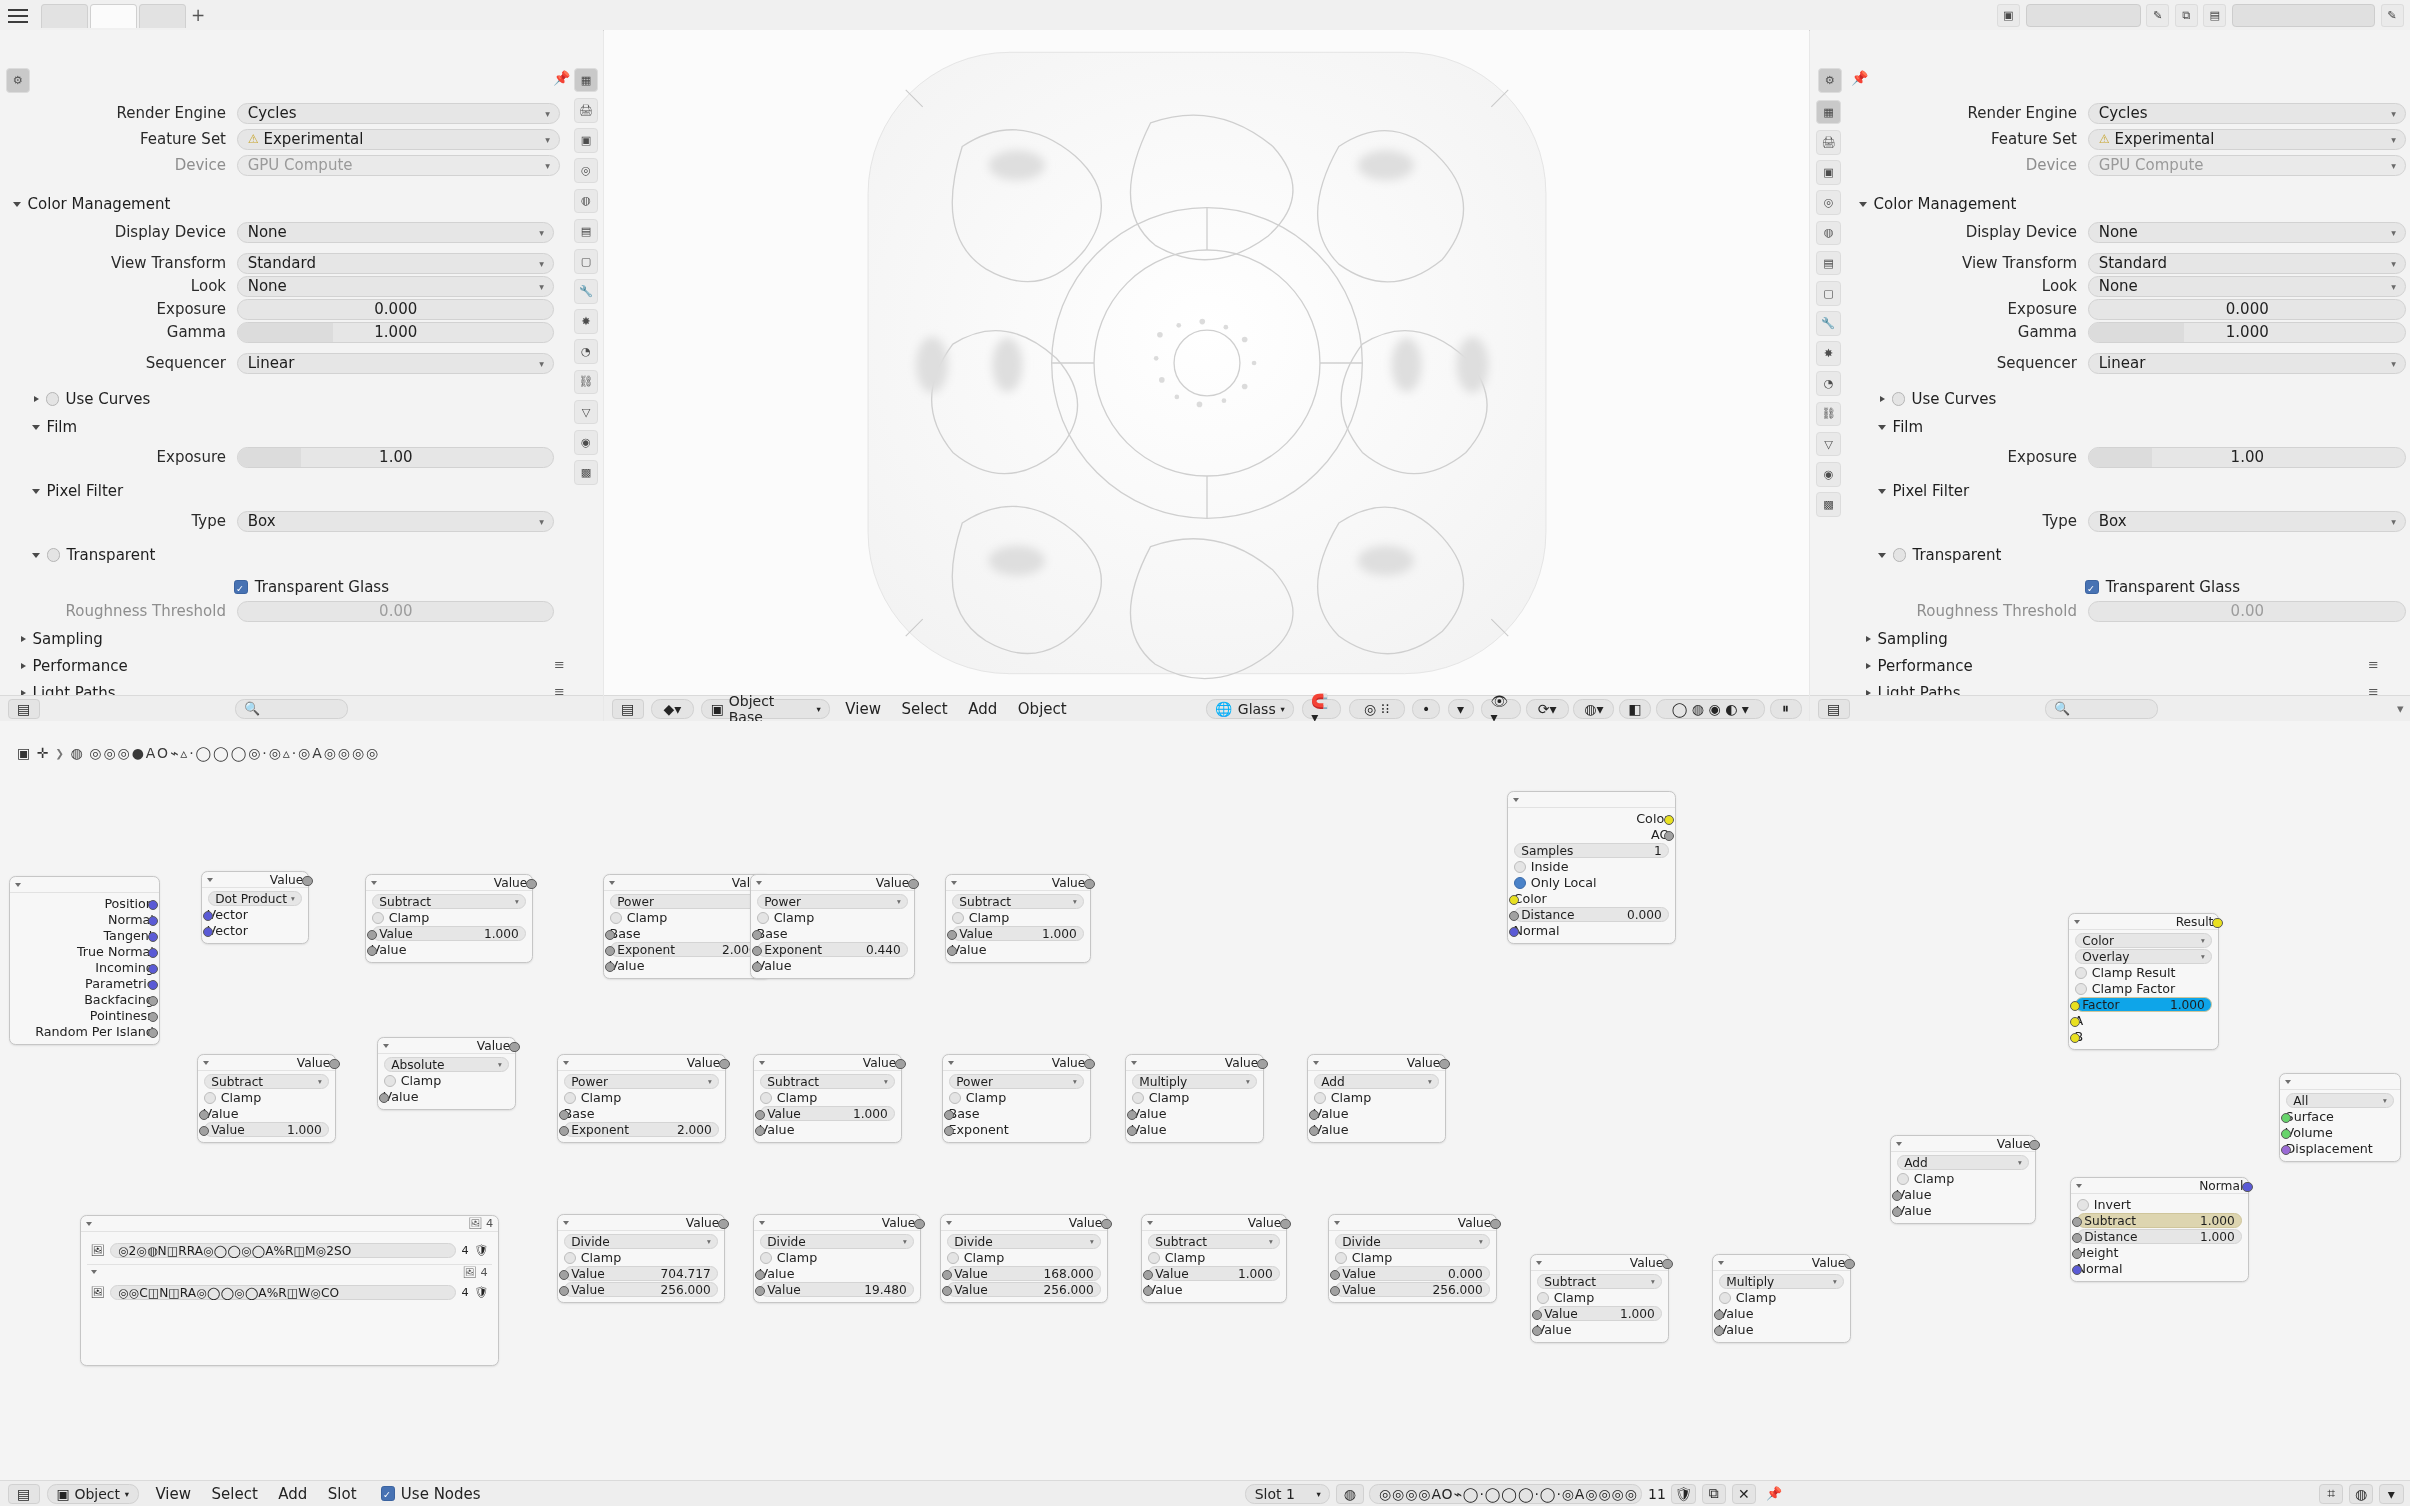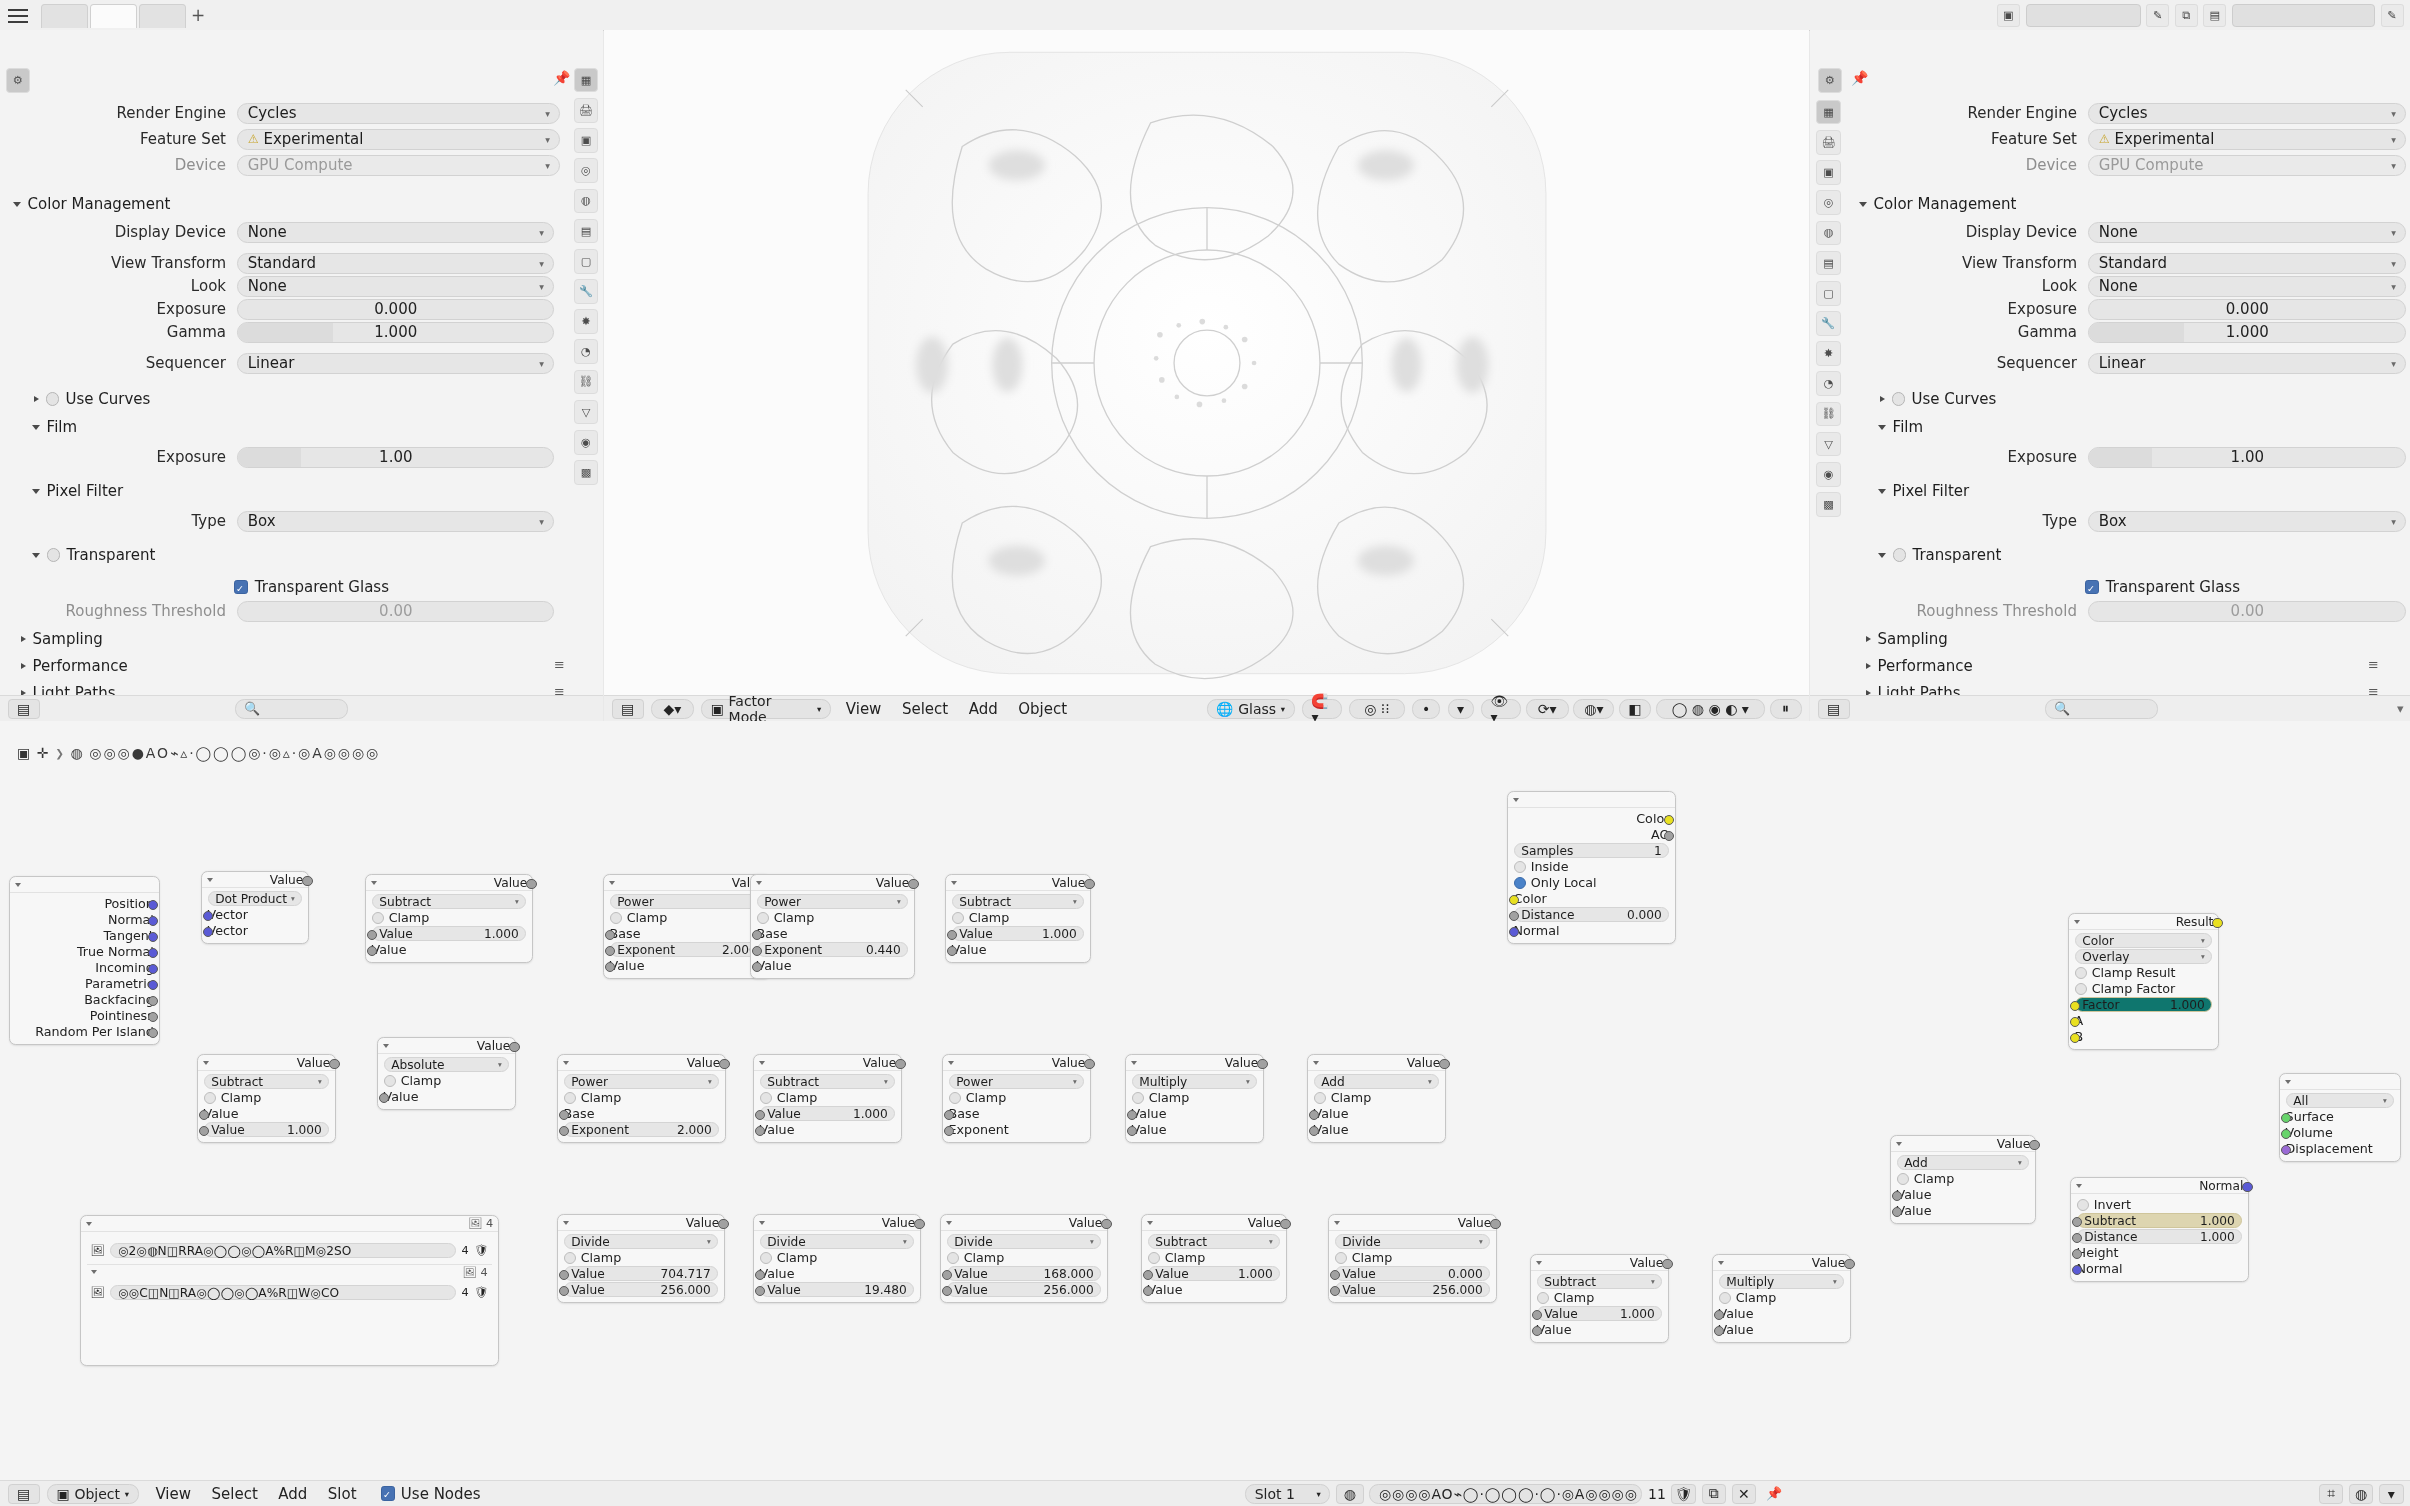--- a/index.html
+++ b/index.html
@@ -325,21 +325,21 @@
         <path d="M60 60 l18 18 M700 60 l-18 18 M60 640 l18 -18 M700 640 l-18 -18"></path>
       </g>
     </svg>
   </div>
 
   <div class="hbar" style="left:604px;top:695px;width:1205px;">
     <div class="btn flat" style="width:32px;justify-content:center;">▤</div>
     <div class="btn" style="width:43px;justify-content:center;">◆▾</div>
     <div class="btn">
         <span>▣</span>
-        <span>Factor Mode</span>
+        <span>Object Base</span>
         <span style="font-size:8.5px">▾</span>
       </div>
     <div style="margin-left:7.5px;font-size:15px;">View</div>
     <div style="margin-left:13px;font-size:15px;">Select</div>
     <div style="margin-left:13px;font-size:15px;">Add</div>
     <div style="margin-left:13px;font-size:15px;">Object</div>
     <div class="btn" style="margin-left:132px;">
         <span>🌐</span>
         <span>Glass</span>
         <span style="font-size:8.5px">▾</span>
@@ -944,21 +944,21 @@
         <div class="nrow">
             <div class="nfield">Color<span class="c">▾</span></div>
           </div>
         <div class="nrow">
             <div class="nfield">Overlay<span class="c">▾</span></div>
           </div>
         <div class="nrow"><span class="ck"></span>Clamp Result</div>
         <div class="nrow"><span class="ck"></span>Clamp Factor</div>
         <div class="nrow">
             <span class="sock l s-yellow"></span>
-            <div class="nfield val" style="background:#0f766e;border-color:#cfc59b">
+            <div class="nfield val" style="background:#0ea5e9;border-color:#cfc59b">
               <span>Factor</span>
               <span>1.000</span>
             </div>
           </div>
         <div class="nrow">
             <span class="sock l s-yellow"></span>
             <span>A</span>
           </div>
         <div class="nrow">
             <span class="sock l s-yellow"></span>

